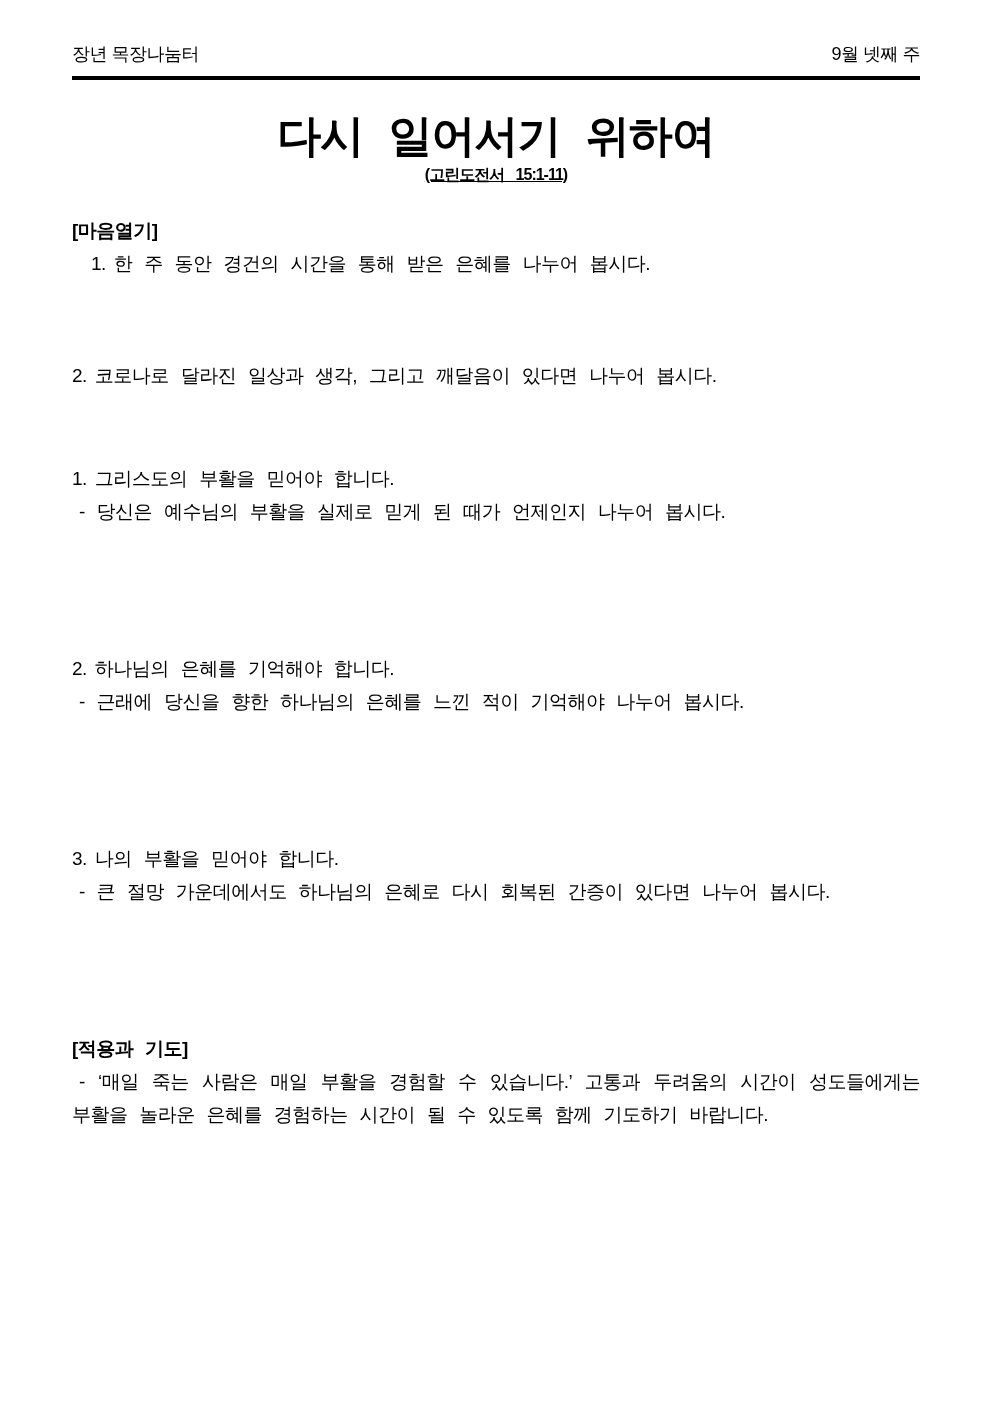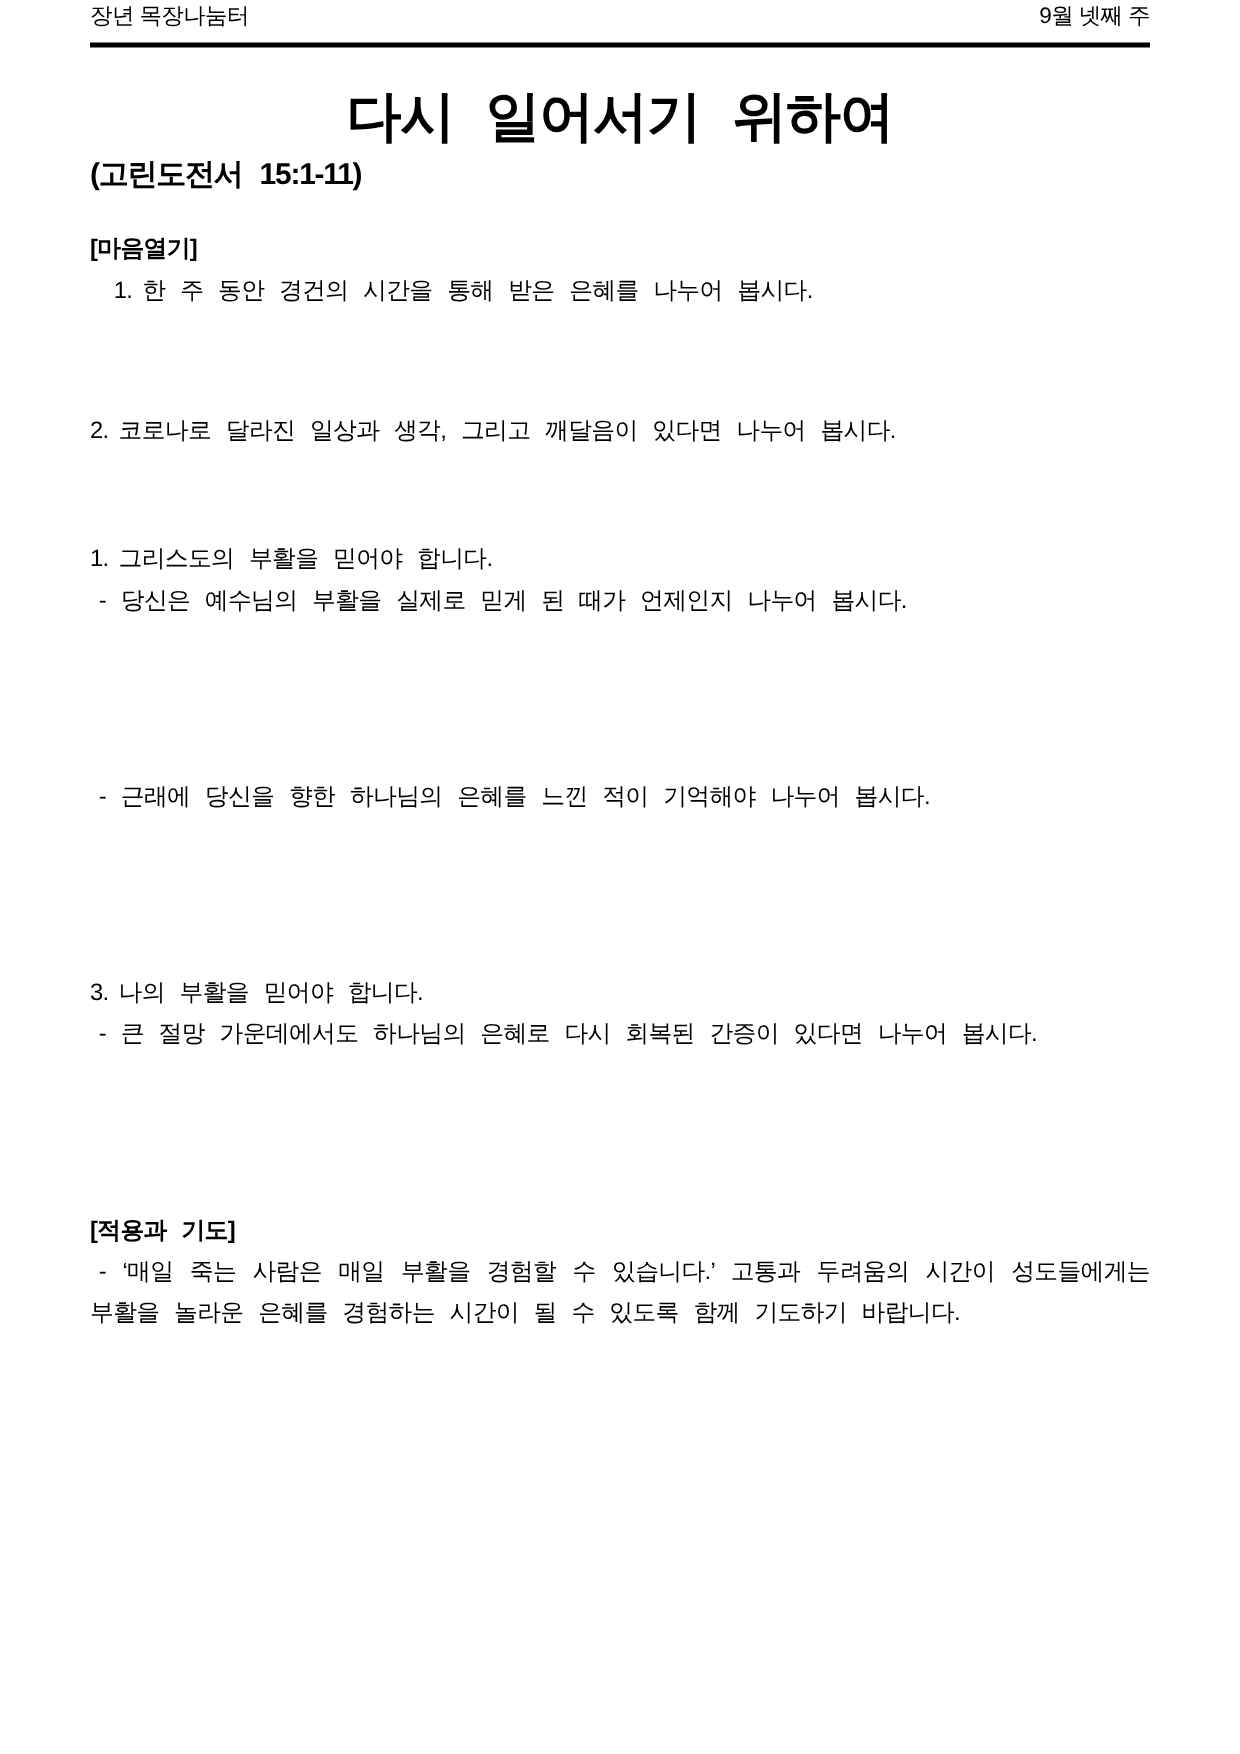--- a/index.html
+++ b/index.html
@@ -15,44 +15,47 @@
     height: 1403px;
     background: #ffffff;
     padding: 0 72px;
     overflow: hidden;
   }
   
   .hdr {
     display: flex;
     justify-content: space-between;
     align-items: baseline;
+    padding-top: 42px;
     font-size: 18px;
     letter-spacing: -0.5px;
   }
   .hdr-rule {
     height: 4px;
     background: #000000;
     margin-top: 10px;
   }
   
   .title {
     margin-top: 30px;
     text-align: center;
     font-size: 44px;
     font-weight: bold;
     letter-spacing: -1px;
     word-spacing: 14px;
     line-height: 1.2;
   }
   .subtitle {
     margin-top: 2px;
-    font-size: 24px;
+    text-align: center;
+    font-size: 16px;
     font-weight: bold;
     letter-spacing: -1px;
     word-spacing: 8px;
+    text-decoration: underline;
   }
   
   .content {
     margin-top: 28px;
     font-size: 19px;
     line-height: 33px;
     letter-spacing: -0.5px;
     word-spacing: 7px;
   }
   .sec-head { font-weight: bold; }
@@ -87,20 +90,21 @@
       <div class="sec-head">[마음열기]</div>
       <p class="item gap-a"><span class="num">1.</span><span>한 주 동안 경건의 시간을 통해 받은 은혜를 나누어 봅시다.</span></p>
       <p class="item gap-b"><span class="num">2.</span><span>코로나로 달라진 일상과 생각, 그리고 깨달음이 있다면 나누어 봅시다.</span></p>
     </div>
 
     <div>
 
       <p class="item"><span class="num">1.</span><span>그리스도의 부활을 믿어야 합니다.</span></p>
       <p class="sub gap-c">- 당신은 예수님의 부활을 실제로 믿게 된 때가 언제인지 나누어 봅시다.</p>
 
+      <p class="item"><span class="num">2.</span><span>하나님의 은혜를 기억해야 합니다.</span></p>
       <p class="sub gap-c">- 근래에 당신을 향한 하나님의 은혜를 느낀 적이 기억해야 나누어 봅시다.</p>
 
       <p class="item"><span class="num">3.</span><span>나의 부활을 믿어야 합니다.</span></p>
       <p class="sub gap-c">- 큰 절망 가운데에서도 하나님의 은혜로 다시 회복된 간증이 있다면 나누어 봅시다.</p>
     </div>
 
     <div>
       <div class="sec-head">[적용과 기도]</div>
       <p class="prayer">- ‘매일 죽는 사람은 매일 부활을 경험할 수 있습니다.’ 고통과 두려움의 시간이 성도들에게는 부활을 놀라운 은혜를 경험하는 시간이 될 수 있도록 함께 기도하기 바랍니다.</p>
     </div>

